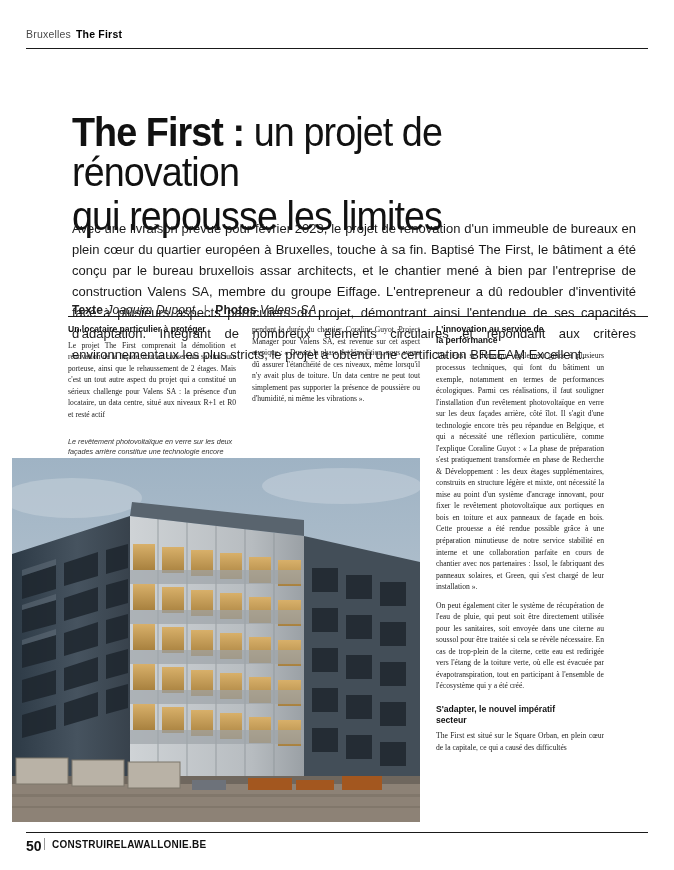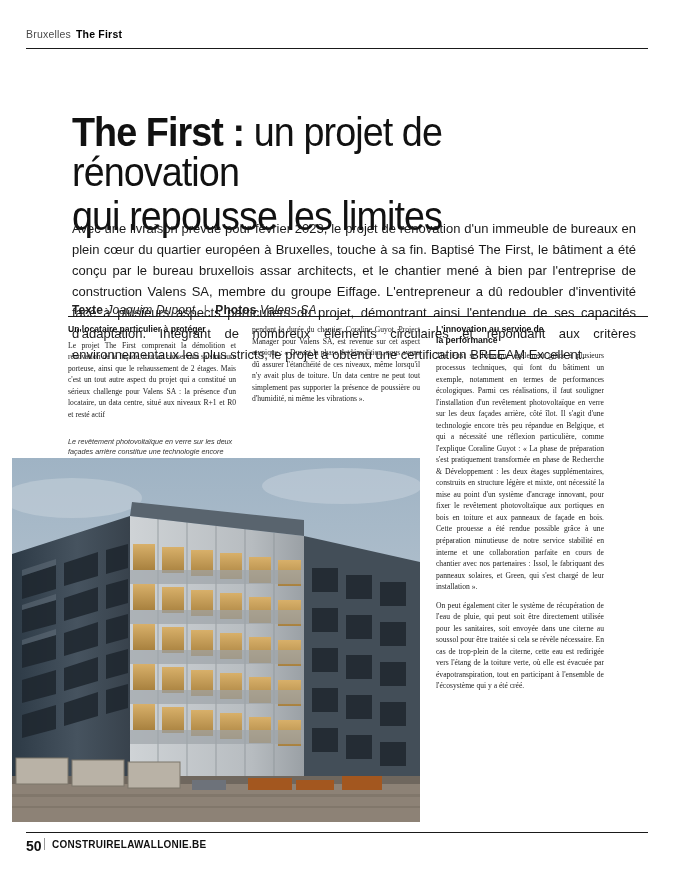--- a/index.html
+++ b/index.html
@@ -240,20 +240,25 @@
     <p class="para">pendant la durée du chantier. Coraline Guyot, Project Manager pour Valens SA, est revenue sur cet aspect atypique : « Durant la phase de démolition, nous avons dû assurer l'étanchéité de ces niveaux, même lorsqu'il n'y avait plus de toiture. Un data centre ne peut tout simplement pas supporter la présence de poussière ou d'humidité, ni même les vibrations ».</p>
   </div>
 
   <div class="col col-3">
     <div class="subhead">
       <span>L'innovation au service de</span><br>
       <span>la performance</span>
     </div>
     <p class="para">The First se démarque également grâce à plusieurs processus techniques, qui font du bâtiment un exemple, notamment en termes de performances écologiques. Parmi ces réalisations, il faut souligner l'installation d'un revêtement photovoltaïque en verre sur les deux façades arrière, côté îlot. Il s'agit d'une technologie encore très peu répandue en Belgique, et qui a nécessité une réflexion particulière, comme l'explique Coraline Guyot : « La phase de préparation s'est pratiquement transformée en phase de Recherche &amp; Développement : les deux étages supplémentaires, construits en structure légère et mixte, ont nécessité la mise au point d'un système d'ancrage innovant, pour fixer le revêtement photovoltaïque aux portiques en bois en toiture et aux panneaux de façade en bois. Cette prouesse a été rendue possible grâce à une préparation minutieuse de notre service stabilité en interne et une collaboration parfaite en cours de chantier avec nos partenaires : Issol, le fabriquant des panneaux solaires, et Green, qui s'est chargé de leur installation ».</p>
     <p class="para">On peut également citer le système de récupération de l'eau de pluie, qui peut soit être directement utilisée pour les sanitaires, soit envoyée dans une citerne au soussol pour être traitée si cela se révèle nécessaire. En cas de trop-plein de la citerne, cette eau est redirigée vers l'étang de la toiture verte, où elle est évacuée par évapotranspiration, tout en participant à l'ensemble de l'écosystème qui y a été créé.</p>
+    <div class="subhead spaced">
+      <span>S'adapter, le nouvel impératif</span><br>
+      <span>secteur</span>
+    </div>
+    <p class="para">The First est situé sur le Square Orban, en plein cœur de la capitale, ce qui a causé des difficultés</p>
   </div>
 
   <div class="photo">
     <svg width="408" height="364" viewBox="0 0 408 364" xmlns="http://www.w3.org/2000/svg">
       <defs>
         <linearGradient id="sky" x1="0" y1="0" x2="0" y2="1">
           <stop offset="0%" stop-color="#9fb3c4"></stop>
           <stop offset="60%" stop-color="#b9c6d1"></stop>
           <stop offset="100%" stop-color="#cdd5dc"></stop>
         </linearGradient>

